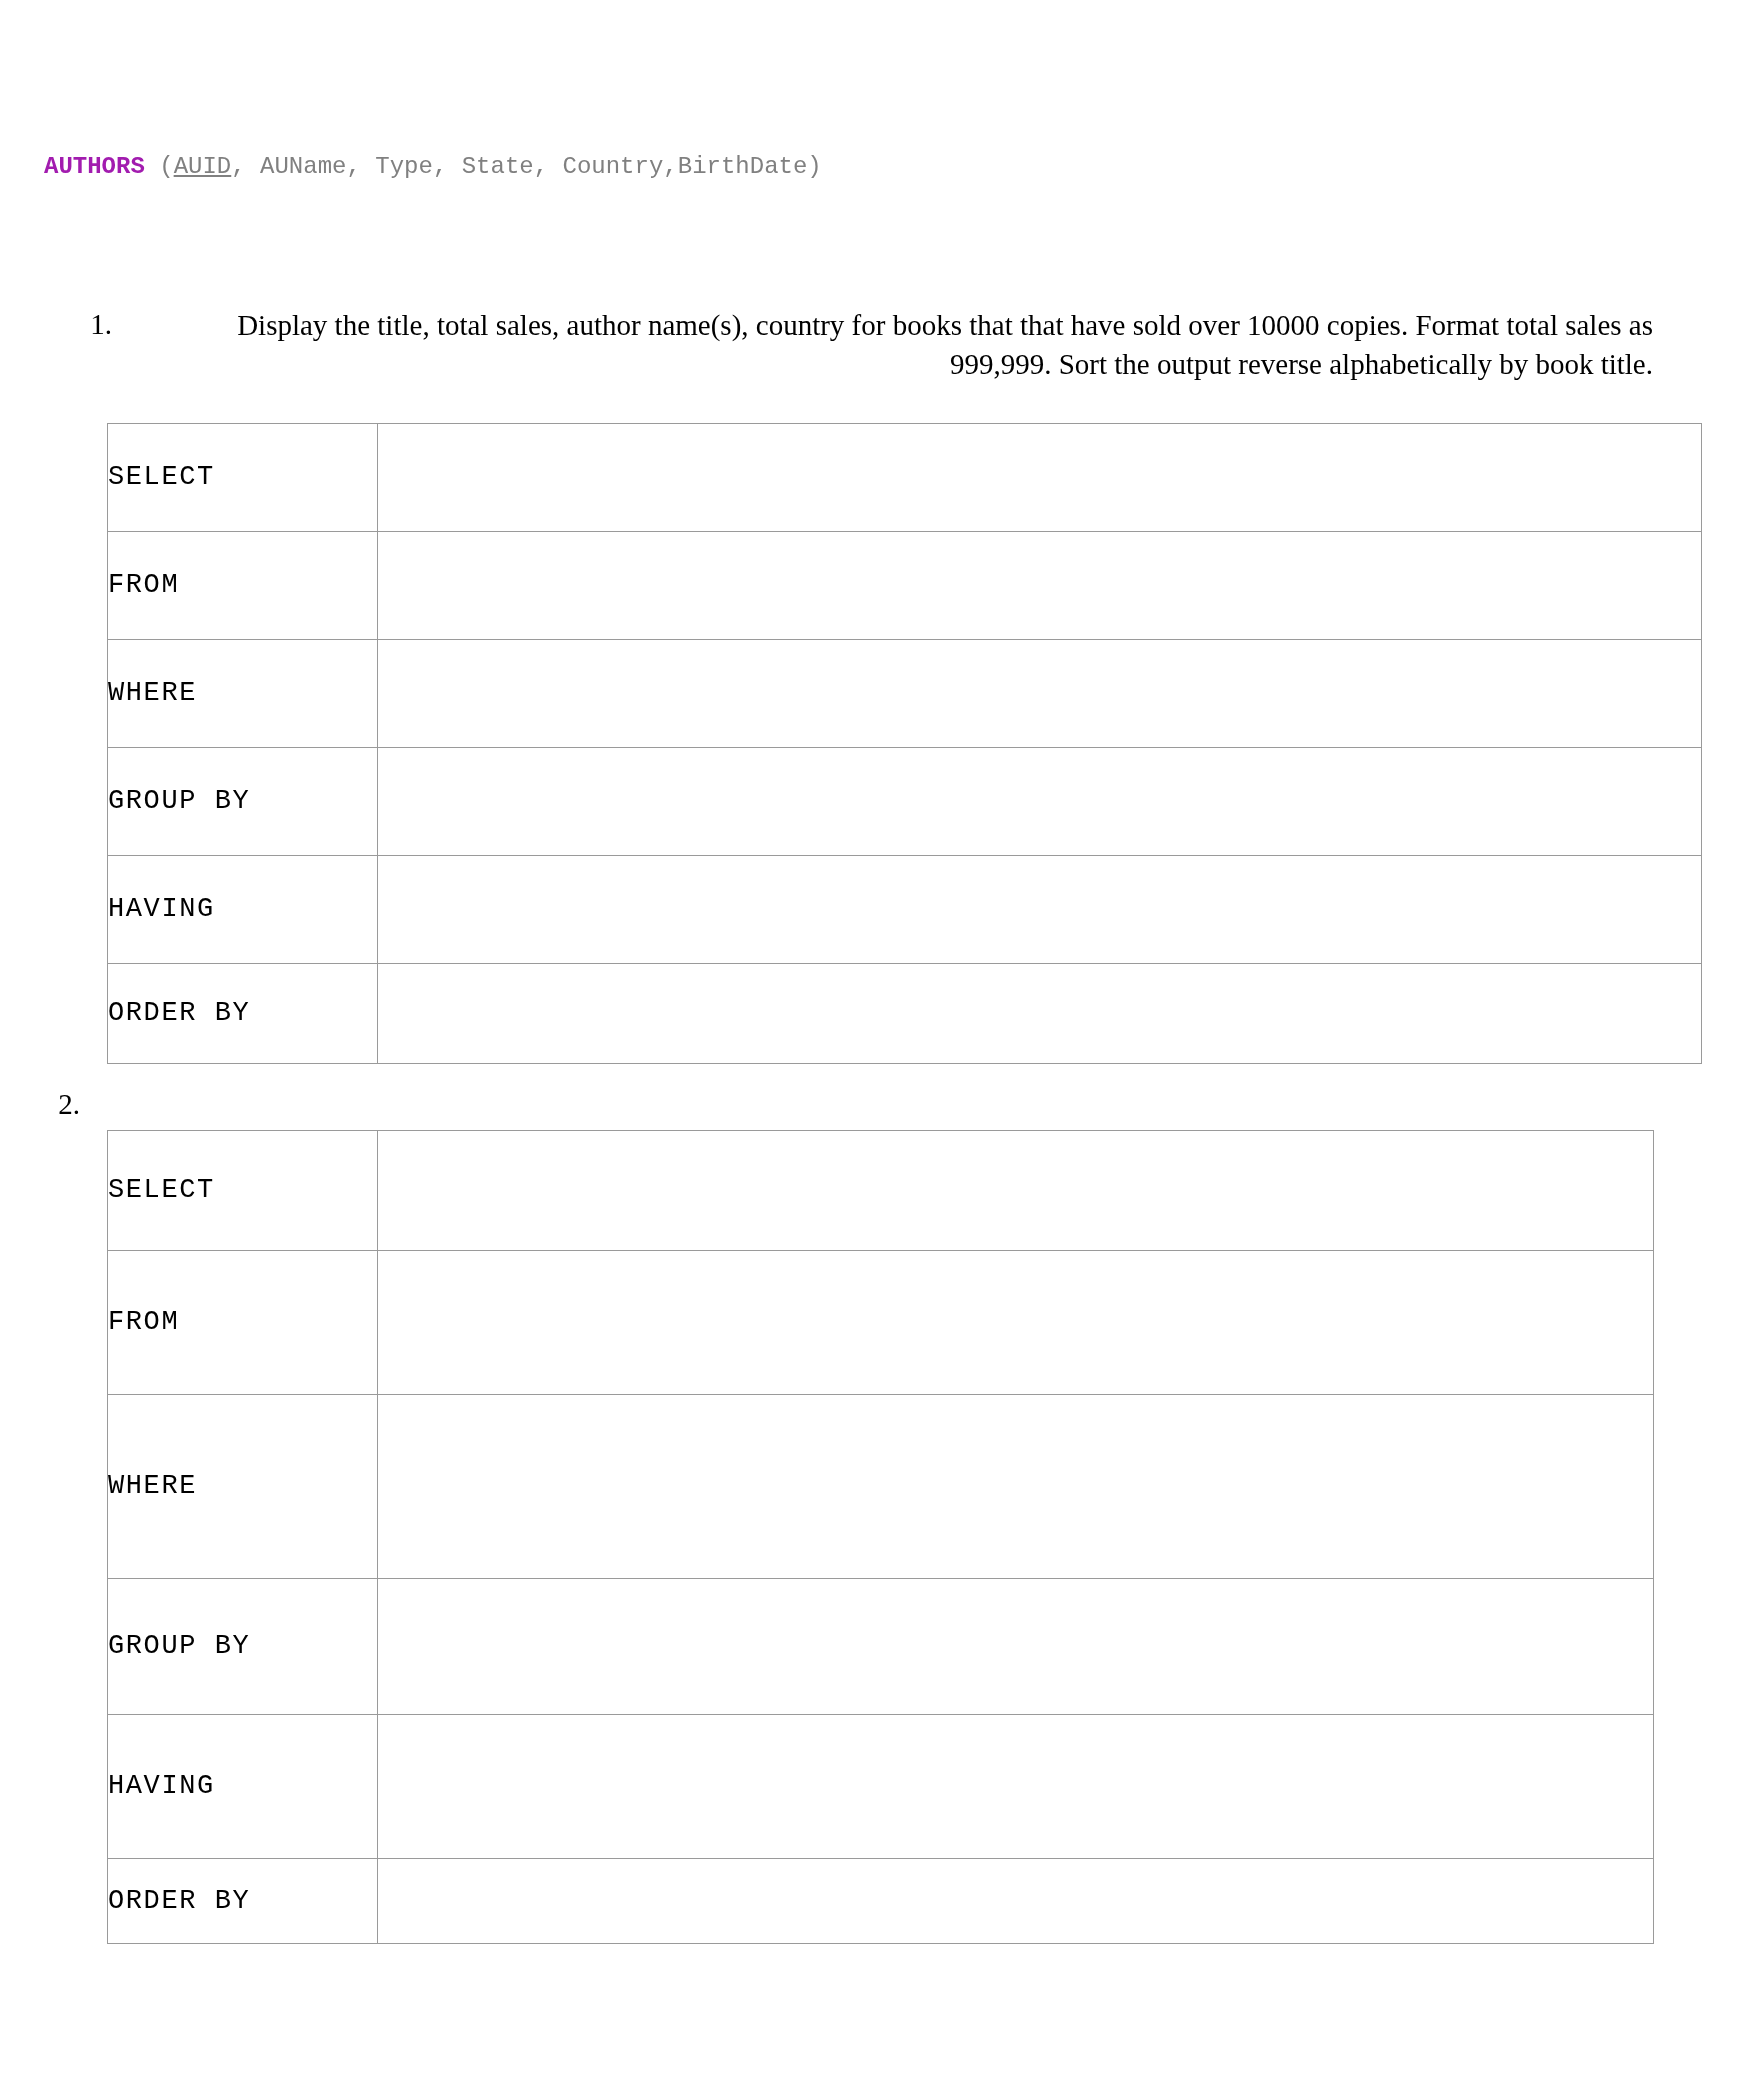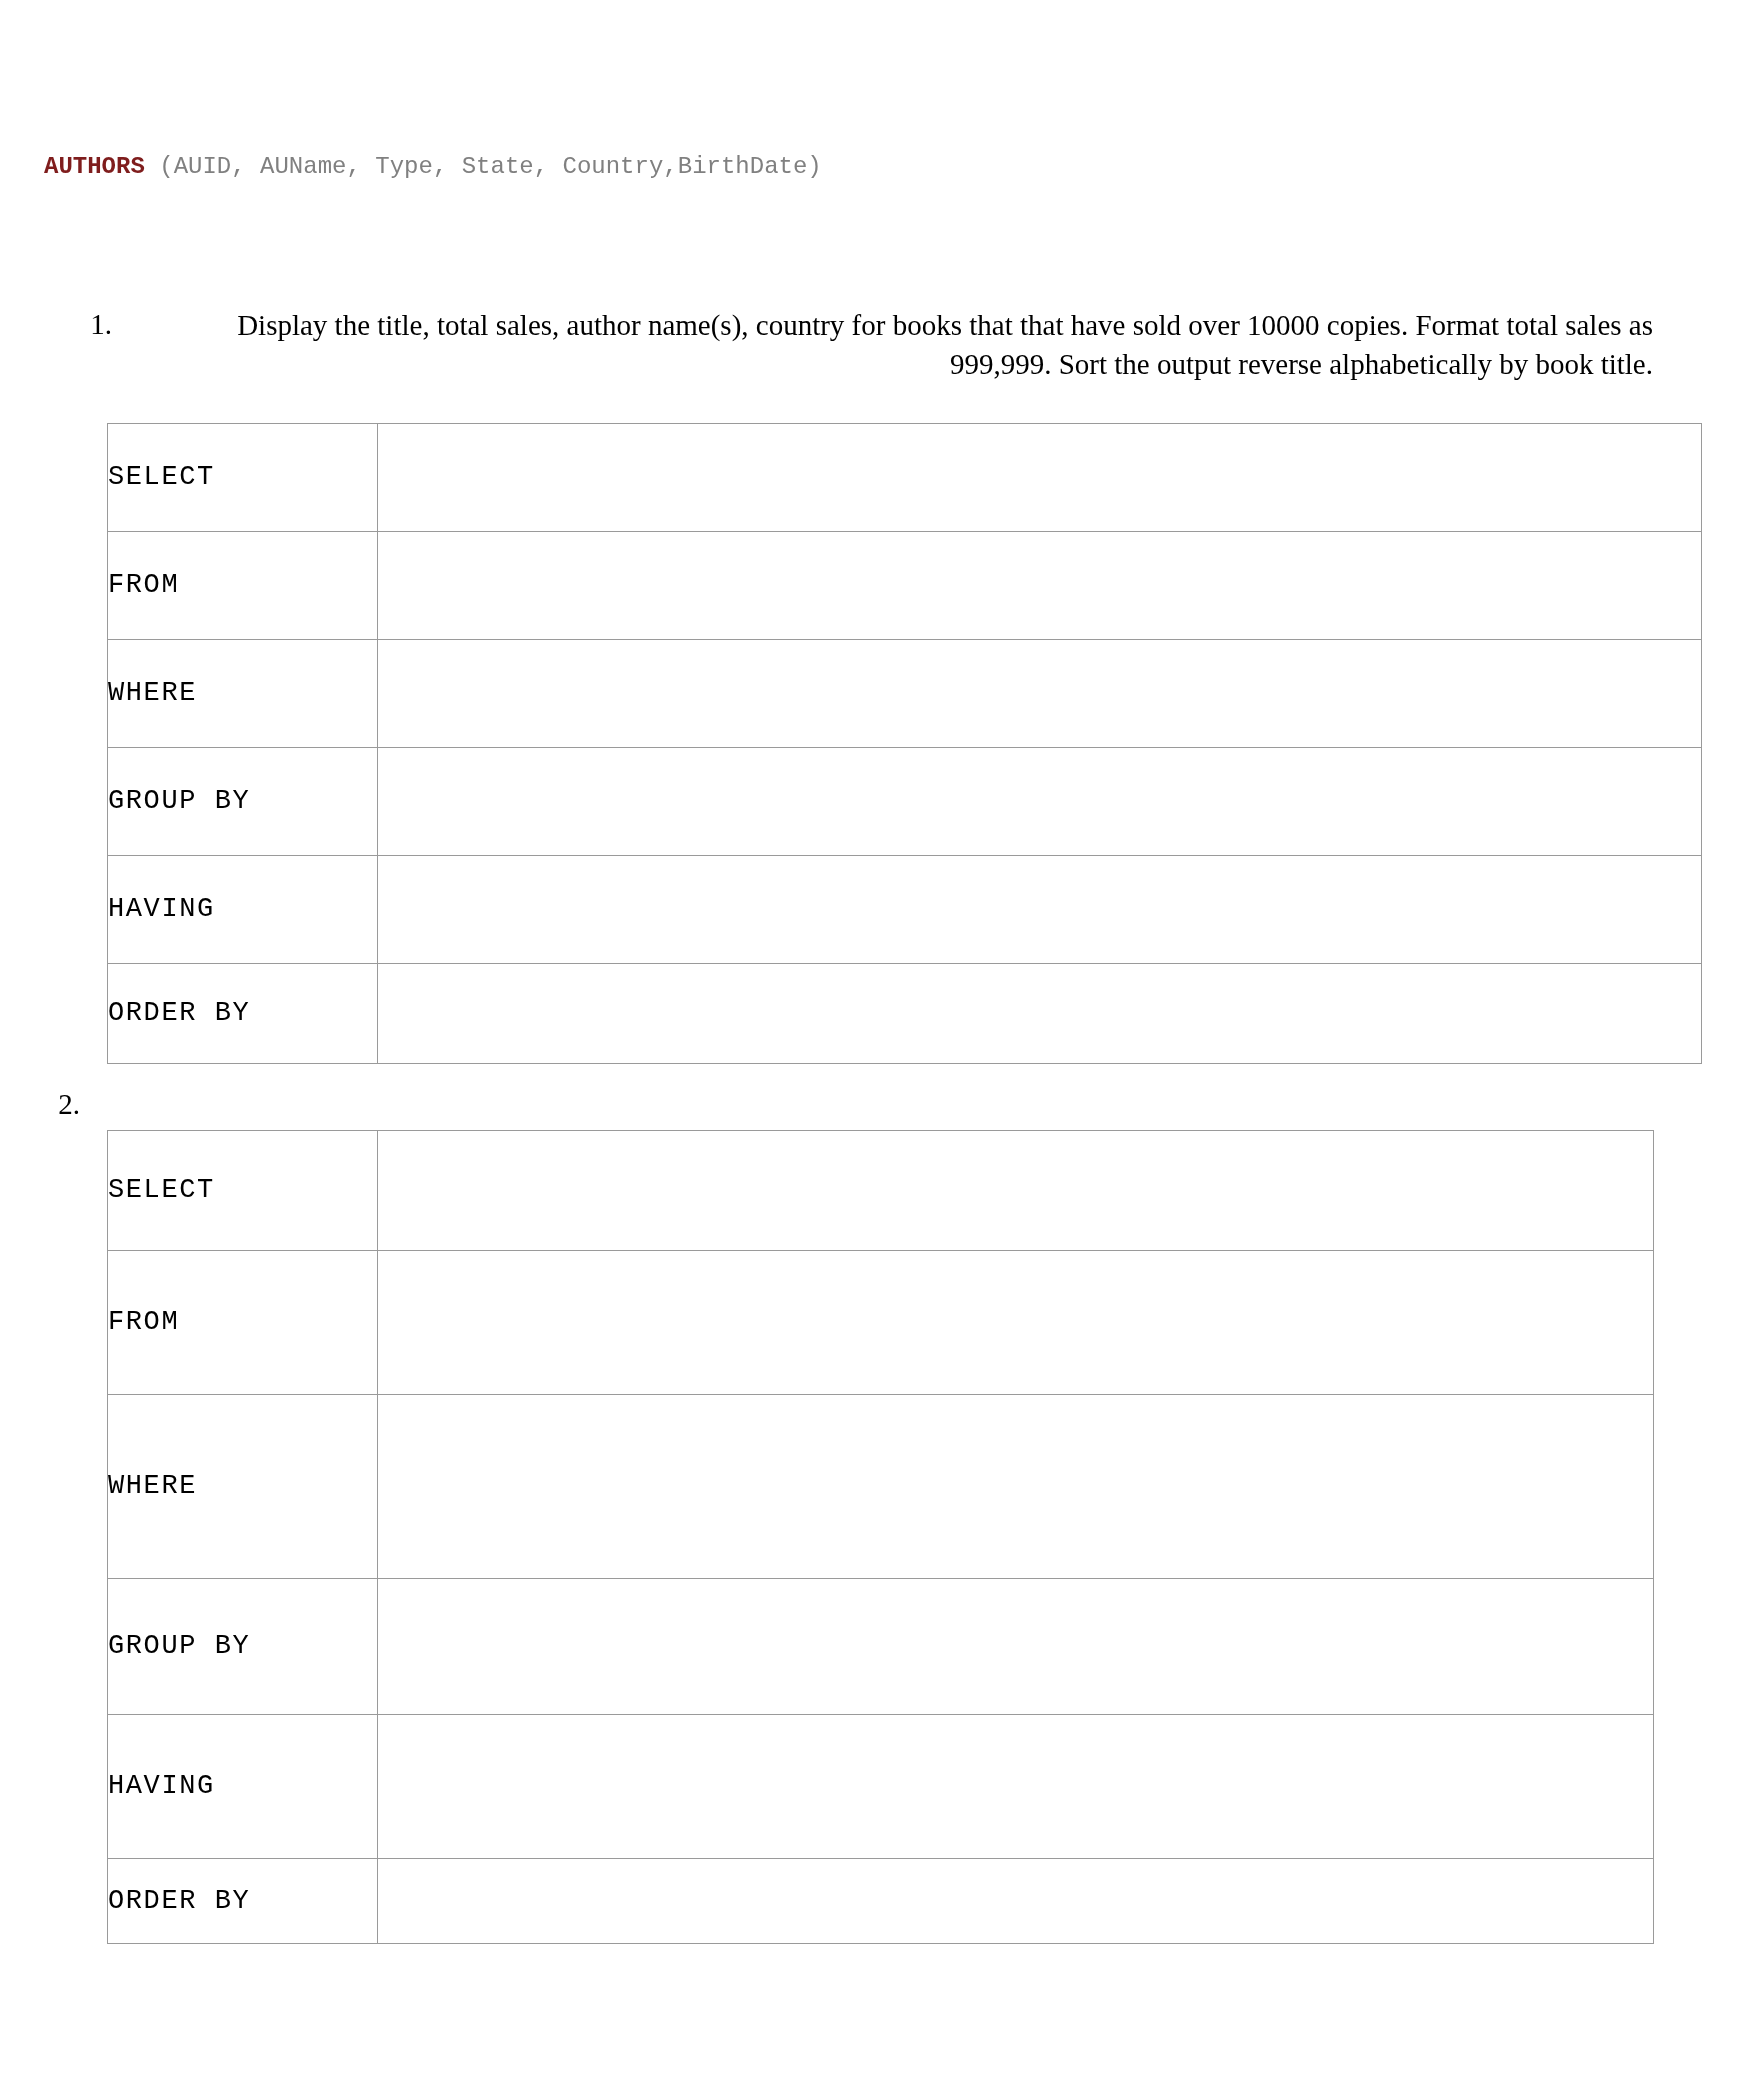--- a/index.html
+++ b/index.html
@@ -36,24 +36,25 @@
     align-items: flex-start;
   }
   .schema-col-left {
     width: 919px;
     flex: 0 0 919px;
   }
   .schema-col-right {
     flex: 1 1 auto;
   }
   .rel-name {
-    color: #7f1d1d;
+    color: #a21caf;
     font-weight: bold;
   }
   .pk {
+    text-decoration: underline;
   }
 
   
   .qblock {
     position: relative;
   }
   .q-line {
     display: flex;
     align-items: flex-start;
   }

